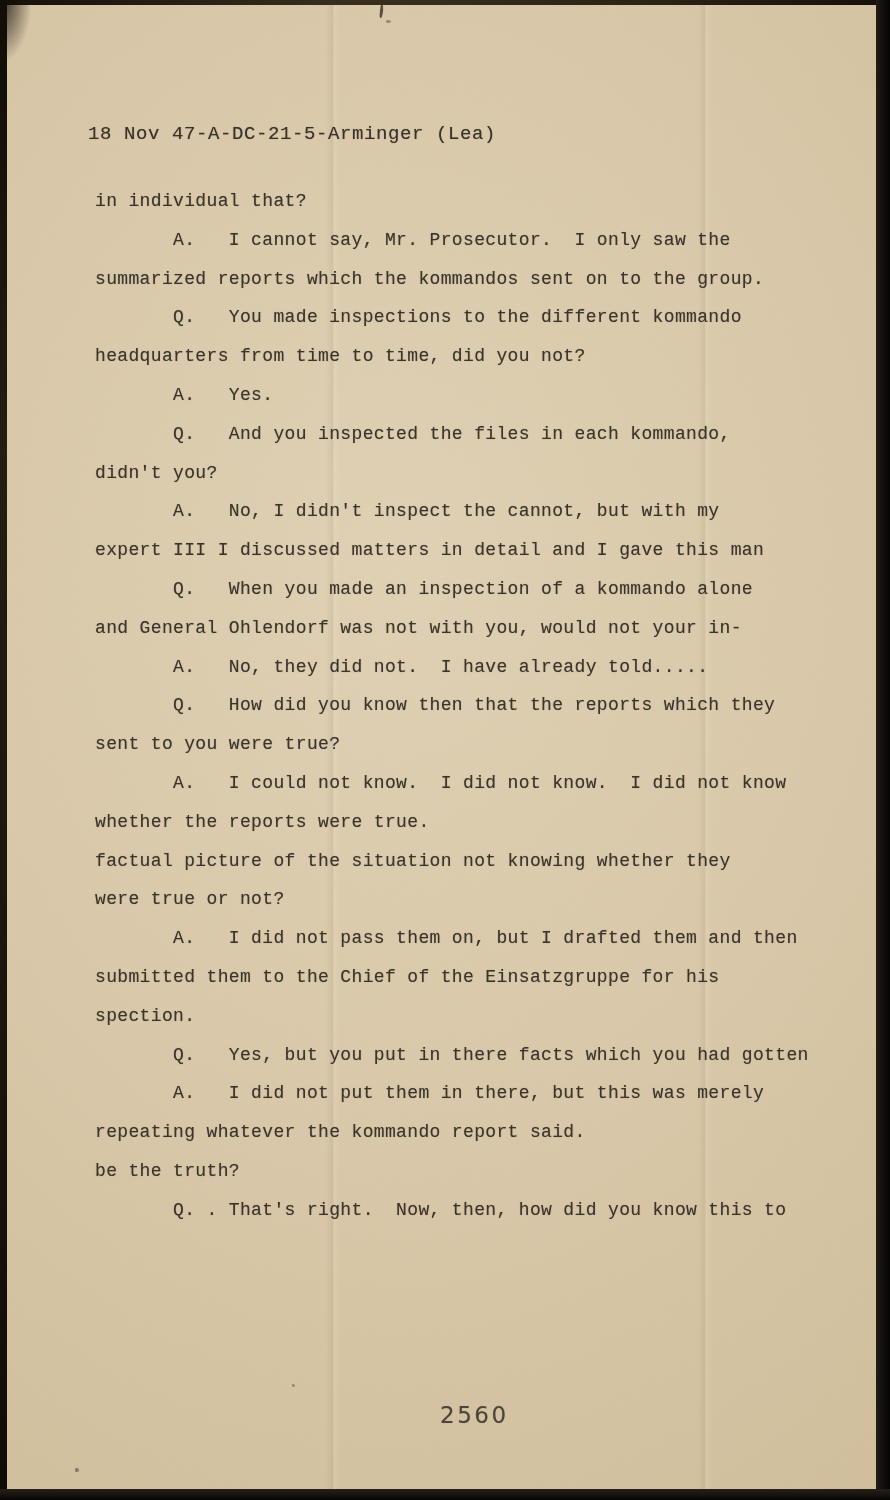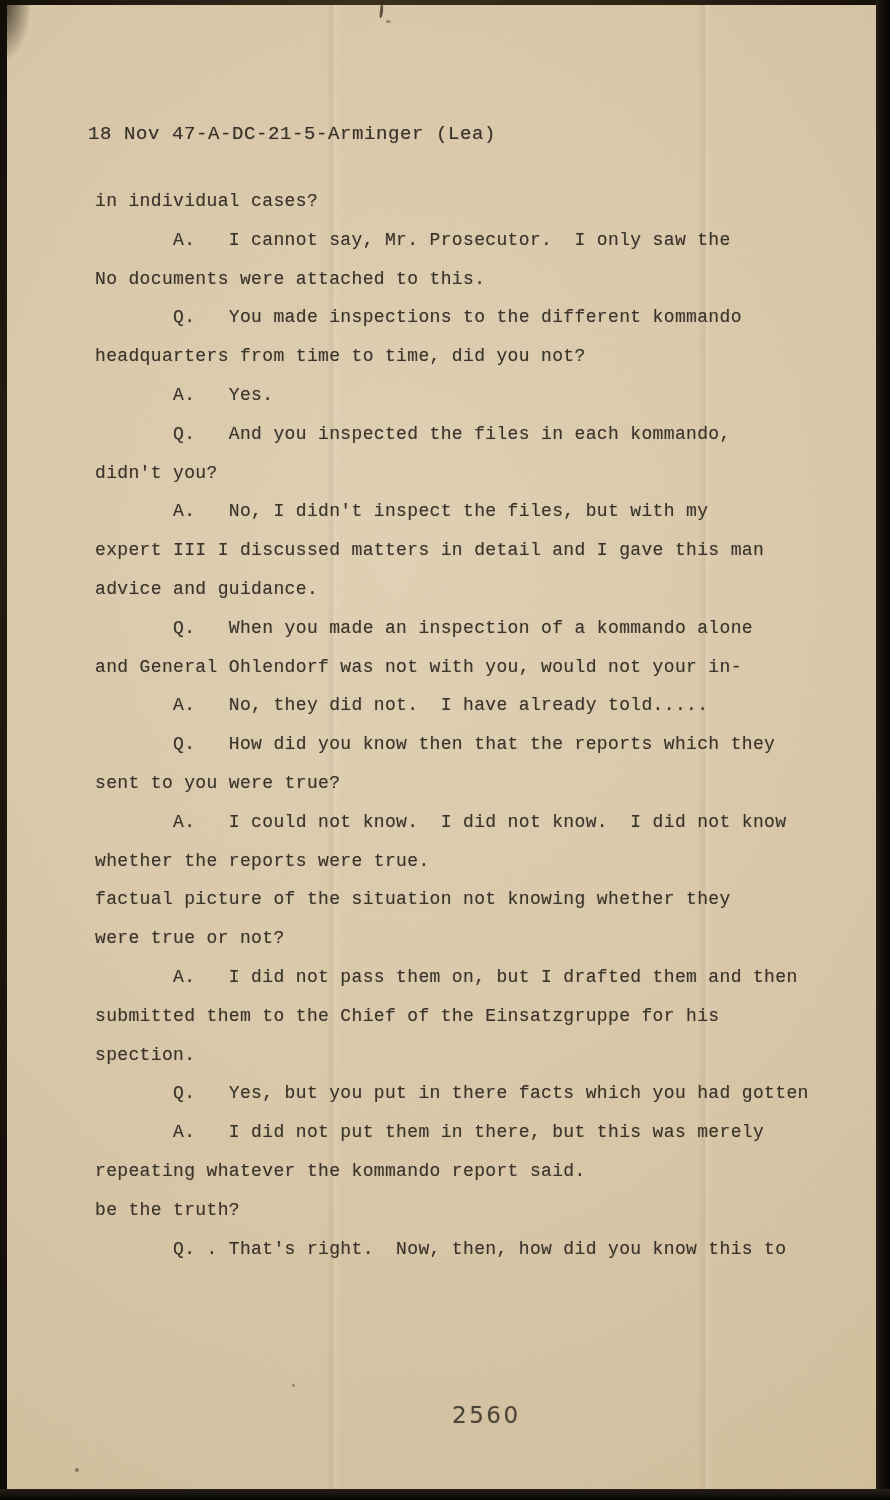--- a/index.html
+++ b/index.html
@@ -85,21 +85,20 @@
   }
   .page-number {
     position: absolute;
     left: 440px;
     top: 1402px;
     color: #4c453a;
     font-family: "DejaVu Sans", sans-serif;
     font-size: 23px;
     letter-spacing: 2.5px;
     text-shadow: 0 0 1px rgba(76,69,58,0.35);
-    margin-left: 12px;
   }
   .ink-speck {
     position: absolute;
     background: rgba(45,38,28,0.75);
     border-radius: 40% 60% 55% 45%;
     pointer-events: none;
   }
   .speck-1 { left: 380px; top: 4px; width: 3px; height: 14px; transform: rotate(6deg); }
   .speck-2 { left: 386px; top: 20px; width: 5px; height: 3px; opacity: 0.5; }
   .speck-3 { left: 75px; top: 1468px; width: 4px; height: 4px; opacity: 0.6; }
@@ -121,31 +120,30 @@
       <feColorMatrix in="n" type="matrix" values="0 0 0 0 0.82  0 0 0 0 0.76  0 0 0 0 0.62  0 0 0 0.12 0"></feColorMatrix>
     </filter>
     <rect width="890" height="1500" filter="url(#grain)"></rect>
   </svg>
 
   <div class="header">
     <div>18 Nov 47-A-DC-21-5-Arminger (Lea)</div>
   </div>
 
   <div class="body-text">
-      <div class="tline">in individual cases?</div>
+      <div class="tline">in individual that?</div>
       <div class="tline">       A.   I cannot say, Mr. Prosecutor.  I only saw the</div>
-      <div class="tline">No documents were attached to this.</div>
+      <div class="tline">summarized reports which the kommandos sent on to the group.</div>
       <div class="tline">       Q.   You made inspections to the different kommando</div>
       <div class="tline">headquarters from time to time, did you not?</div>
       <div class="tline">       A.   Yes.</div>
       <div class="tline">       Q.   And you inspected the files in each kommando,</div>
       <div class="tline">didn't you?</div>
-      <div class="tline">       A.   No, I didn't inspect the files, but with my</div>
+      <div class="tline">       A.   No, I didn't inspect the cannot, but with my</div>
       <div class="tline">expert III I discussed matters in detail and I gave this man</div>
-      <div class="tline">advice and guidance.</div>
       <div class="tline">       Q.   When you made an inspection of a kommando alone</div>
       <div class="tline">and General Ohlendorf was not with you, would not your in-</div>
       <div class="tline">       A.   No, they did not.  I have already told.....</div>
       <div class="tline">       Q.   How did you know then that the reports which they</div>
       <div class="tline">sent to you were true?</div>
       <div class="tline">       A.   I could not know.  I did not know.  I did not know</div>
       <div class="tline">whether the reports were true.</div>
       <div class="tline">factual picture of the situation not knowing whether they</div>
       <div class="tline">were true or not?</div>
       <div class="tline">       A.   I did not pass them on, but I drafted them and then</div>

